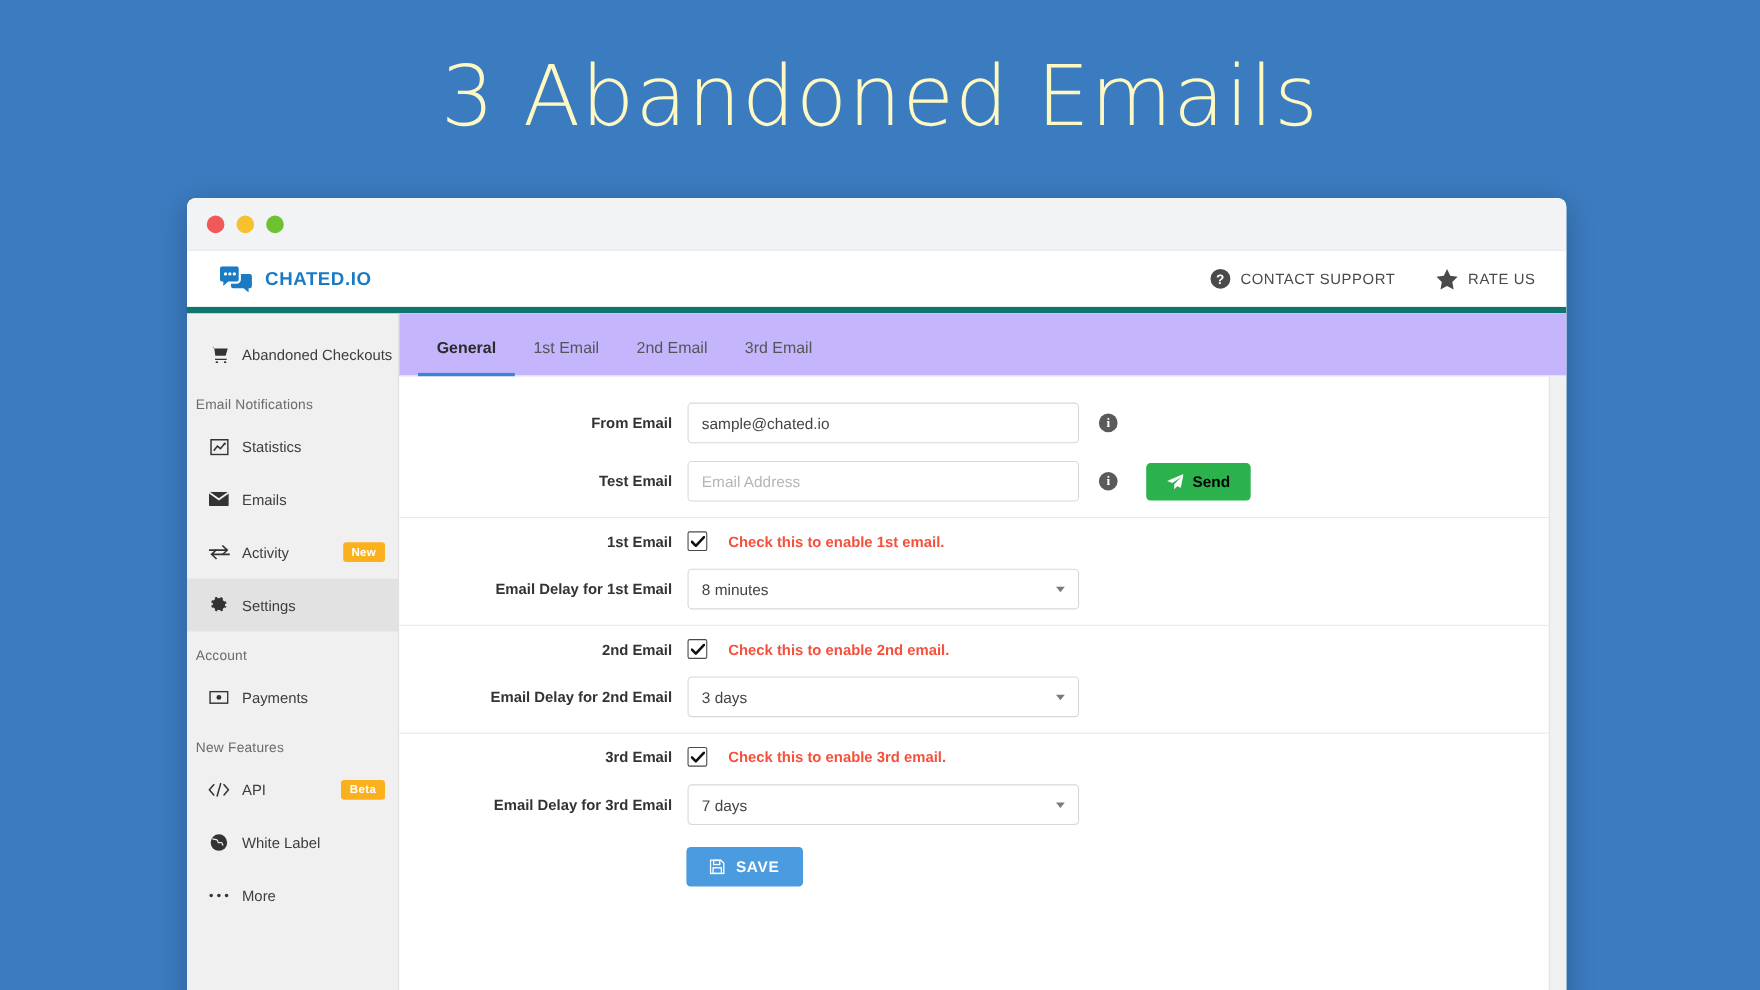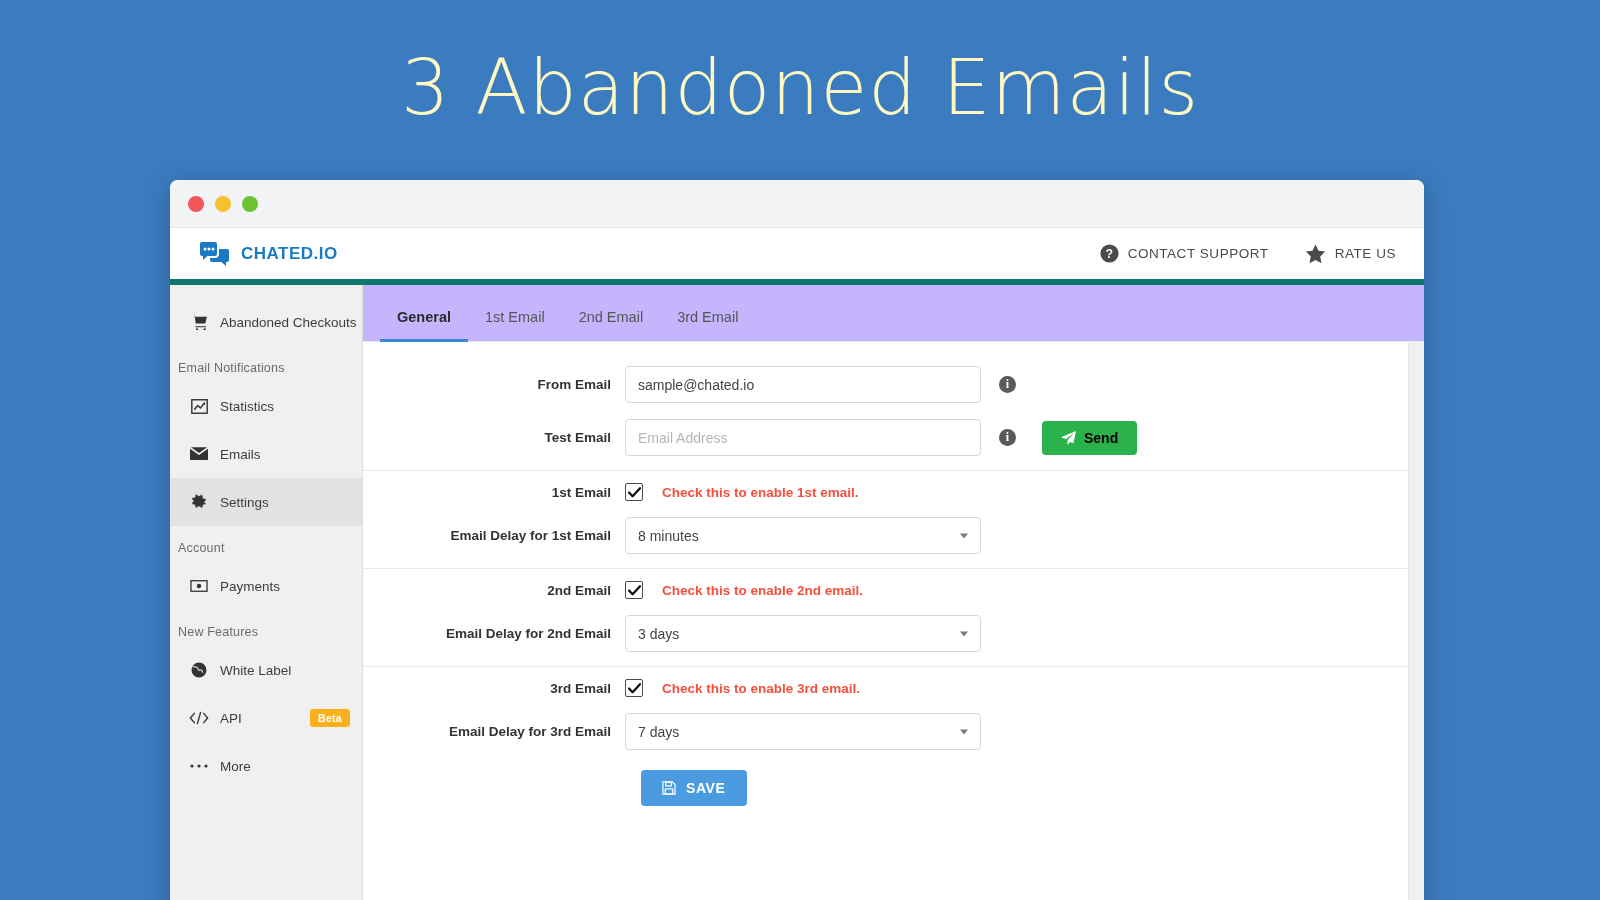--- a/index.html
+++ b/index.html
@@ -241,21 +241,21 @@
     border-radius: 2px;
     display: flex; align-items: center; justify-content: center;
     cursor: pointer;
   }
   .check-hint {
     color: #f4503c;
     font-size: 13.5px;
     margin-left: 19px;
     font-weight: bold;
   }
-  .save-row { padding-left: 28px; display: flex; margin-top: 20px; }
+  .save-row { padding-left: 11px; display: flex; margin-top: 20px; }
   .save-spacer { width: 250px; flex: 0 0 250px; }
   .save-btn {
     background: #4a9be0;
     color: #fff;
     border: none;
     border-radius: 4px;
     height: 36px;
     padding: 0 21px;
     font-size: 14px;
     font-weight: bold;
@@ -341,20 +341,30 @@
 
       <div class="nav-item">
         <span class="nav-ico">
           <svg width="18" height="14" viewBox="0 0 19 14" fill="#333">
             <path d="M0 1.4V12.6c0 .4.3.7.7.7h17.6c.4 0 .7-.3.7-.7V1.4L9.5 8 0 1.4zM1 0l8.5 5.9L18 0H1z"></path>
           </svg>
         </span>
         <span class="nav-label">Emails</span>
       </div>
 
+      <div class="nav-item">
+        <span class="nav-ico">
+          <svg width="19" height="14" viewBox="0 0 20 14" fill="#333">
+            <path d="M0 4.2h15.5L12.2 1l1.1-1L18.6 5l-5.3 5-1.1-1 3.3-3.2H0z"></path>
+            <path d="M20 9.8H4.5L7.8 13l-1.1 1L1.4 9l5.3-5 1.1 1L4.5 8.2H20z"></path>
+          </svg>
+        </span>
+        <span class="nav-label">Activity</span>
+        <span class="badge">New</span>
+      </div>
 
       <div class="nav-item active">
         <span class="nav-ico">
           <svg width="16" height="16" viewBox="0 0 16 16" fill="#333">
             <path d="M8 5.2A2.8 2.8 0 1 0 8 10.8 2.8 2.8 0 0 0 8 5.2zm7 4.2l-1.5-.4a5.6 5.6 0 0 0 0-2l1.5-.4-.7-2.1-1.5.4a5.7 5.7 0 0 0-1.4-1.4l.4-1.5L9.7.4 9.3 1.9a5.6 5.6 0 0 0-2.6 0L6.3.4 4.2 1.1l.4 1.5A5.7 5.7 0 0 0 3.2 4L1.7 3.6 1 5.7l1.5.4a5.6 5.6 0 0 0 0 2L1 8.5l.7 2.1 1.5-.4a5.7 5.7 0 0 0 1.4 1.4l-.4 1.5 2.1.7.4-1.5a5.6 5.6 0 0 0 2.6 0l.4 1.5 2.1-.7-.4-1.5a5.7 5.7 0 0 0 1.4-1.4l1.5.4z"></path>
           </svg>
         </span>
         <span class="nav-label">Settings</span>
       </div>
 
@@ -364,41 +374,41 @@
         <span class="nav-ico">
           <svg width="18" height="12" viewBox="0 0 19 13" fill="none" stroke="#333" stroke-width="1.4">
             <rect x="0.8" y="0.8" width="17.4" height="11.4"></rect>
             <circle cx="9.5" cy="6.5" r="2.4" fill="#333" stroke="none"></circle>
           </svg>
         </span>
         <span class="nav-label">Payments</span>
       </div>
 
       <div class="nav-group">New Features</div>
-
-      <div class="nav-item">
-        <span class="nav-ico">
-          <svg width="16" height="16" viewBox="0 0 16 16" fill="#333">
-            <circle cx="8" cy="8" r="7.5"></circle>
-            <path d="M2 4.5c1.8.9 3 .2 4.4 1.1.9.6.2 1.9 1.2 2.4 1 .5 2.2-.6 3.1.2.6.6.2 1.8 1.3 2.3" stroke="#f0f0f0" stroke-width="1.1" fill="none"></path>
-          </svg>
-        </span>
-        <span class="nav-label">White Label</span>
-      </div>
 
       <div class="nav-item">
         <span class="nav-ico">
           <svg width="20" height="14" viewBox="0 0 21 15" fill="none" stroke="#333" stroke-width="1.5" stroke-linecap="round" stroke-linejoin="round">
             <polyline points="5.5,2.5 1.2,7.5 5.5,12.5"></polyline>
             <polyline points="15.5,2.5 19.8,7.5 15.5,12.5"></polyline>
             <line x1="12.2" y1="1.5" x2="8.8" y2="13.5"></line>
           </svg>
         </span>
         <span class="nav-label">API</span>
         <span class="badge">Beta</span>
+      </div>
+
+      <div class="nav-item">
+        <span class="nav-ico">
+          <svg width="16" height="16" viewBox="0 0 16 16" fill="#333">
+            <circle cx="8" cy="8" r="7.5"></circle>
+            <path d="M2 4.5c1.8.9 3 .2 4.4 1.1.9.6.2 1.9 1.2 2.4 1 .5 2.2-.6 3.1.2.6.6.2 1.8 1.3 2.3" stroke="#f0f0f0" stroke-width="1.1" fill="none"></path>
+          </svg>
+        </span>
+        <span class="nav-label">White Label</span>
       </div>
 
       <div class="nav-item">
         <span class="nav-ico">
           <svg width="18" height="6" viewBox="0 0 18 6" fill="#333">
             <circle cx="2" cy="3" r="1.6"></circle>
               <circle cx="9" cy="3" r="1.6"></circle>
               <circle cx="16" cy="3" r="1.6"></circle>
           </svg>
         </span>

